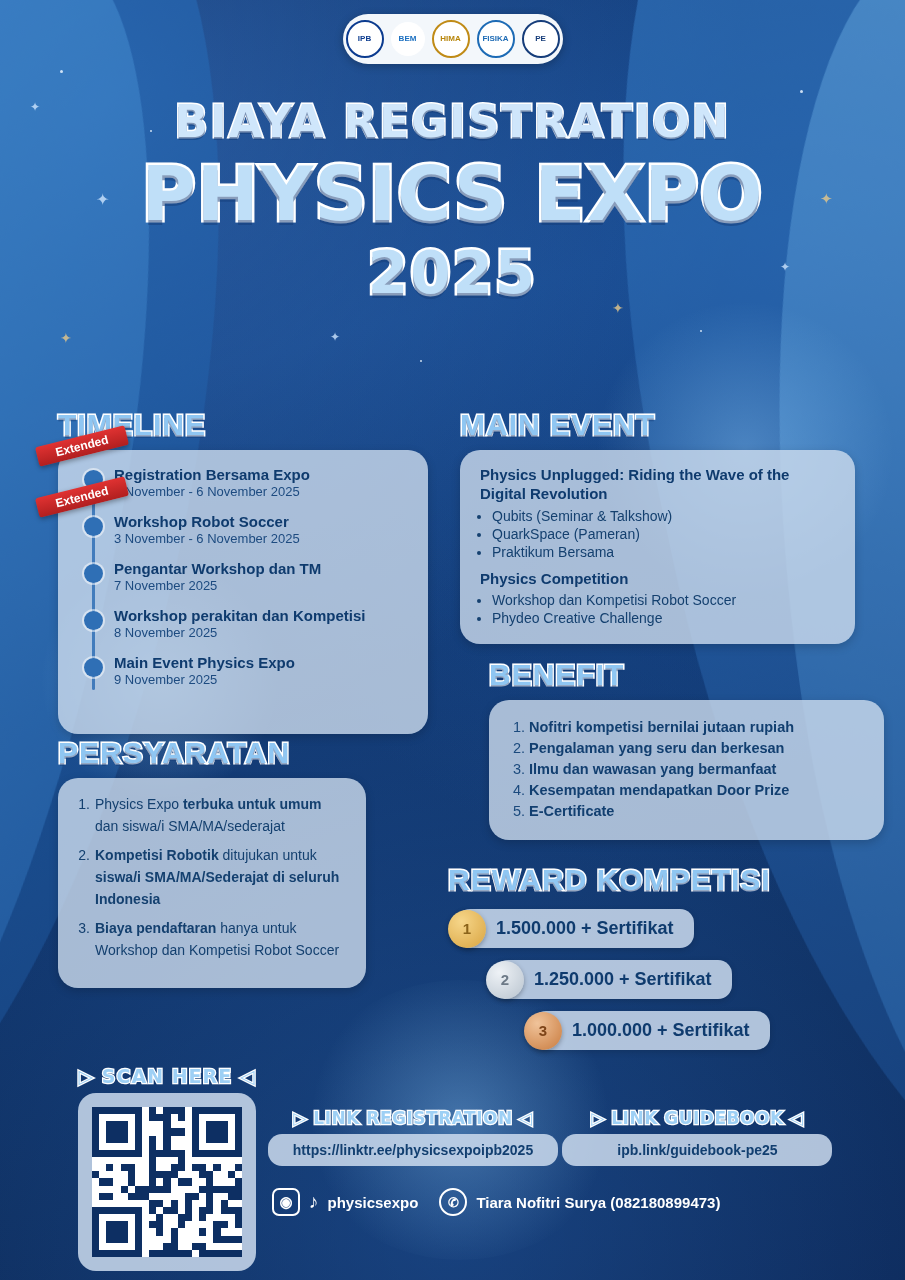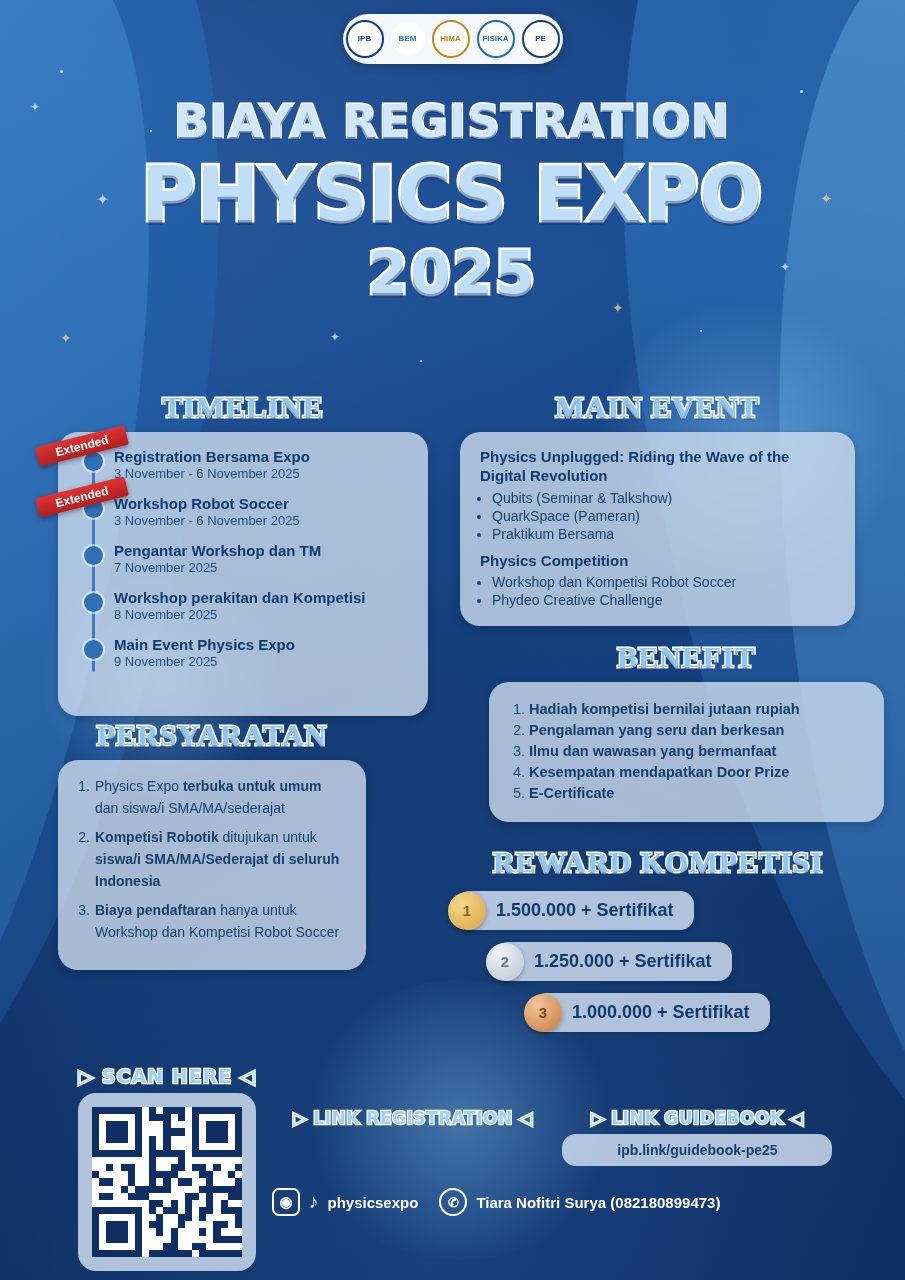--- a/index.html
+++ b/index.html
@@ -63,26 +63,27 @@
     margin-top:2px;
     font-size:58px;font-weight:bold;letter-spacing:2px;
     color:#bfdff8;
     -webkit-text-stroke:5px #ffffff;
     paint-order:stroke fill;
     text-shadow:0 5px 0 rgba(20,60,120,.5);
     font-family:"DejaVu Sans",sans-serif;
   }
 
   .sec-head{
-    font-size:30px;font-weight:bold;letter-spacing:1px;text-align:center;
+    font-size:30px;font-weight:bold;letter-spacing:1px;text-align:left;
     color:#8fc6f2;
     -webkit-text-stroke:3px #ffffff;
     paint-order:stroke fill;
-    font-family:Liberation Serif, serif;
+    font-family:Liberation Sans, sans-serif;
     text-shadow:0 3px 0 rgba(20,60,120,.45);
+    margin-top:18px;
   }
   .card{
     background:rgba(205,220,238,.80);
     border-radius:20px;
     box-shadow:0 3px 10px rgba(0,0,0,.18);
     color:#103562;
   }
 
   
   #timeline{position:absolute;left:58px;top:390px;width:370px;}
@@ -261,21 +262,21 @@
         <li>Phydeo Creative Challenge</li>
       </ul>
     </div>
   </div>
 
   <div id="benefit">
     <div class="sec-head">BENEFIT</div>
     <div class="card">
       <div class="bn-row">
           <span class="bn-num">1.</span>
-          <span>Hadiah kompetisi bernilai jutaan rupiah</span>
+          <span>Nofitri kompetisi bernilai jutaan rupiah</span>
         </div>
       <div class="bn-row">
           <span class="bn-num">2.</span>
           <span>Pengalaman yang seru dan berkesan</span>
         </div>
       <div class="bn-row">
           <span class="bn-num">3.</span>
           <span>Ilmu dan wawasan yang bermanfaat</span>
         </div>
       <div class="bn-row">
@@ -551,20 +552,21 @@
           <div class="mod" style="left: 128.571px; top: 142.857px; width: 7.14286px; height: 7.14286px;"></div>
           <div class="mod" style="left: 135.714px; top: 142.857px; width: 7.14286px; height: 7.14286px;"></div>
           <div class="mod" style="left: 142.857px; top: 142.857px; width: 7.14286px; height: 7.14286px;"></div>
         </div>
     </div>
   </div>
 
   <div id="links">
     <div class="lnk-col" style="width:290px;">
       <div class="lnk-head">▷ LINK REGISTRATION ◁</div>
+      <div class="lnk-pill">https://linktr.ee/physicsexpoipb2025</div>
     </div>
     <div class="lnk-col" style="width:270px;">
       <div class="lnk-head">▷ LINK GUIDEBOOK ◁</div>
       <div class="lnk-pill">ipb.link/guidebook-pe25</div>
     </div>
   </div>
 
   <div class="socials">
     <span class="ico-box">◉</span>
     <span class="tiktok">♪</span>

